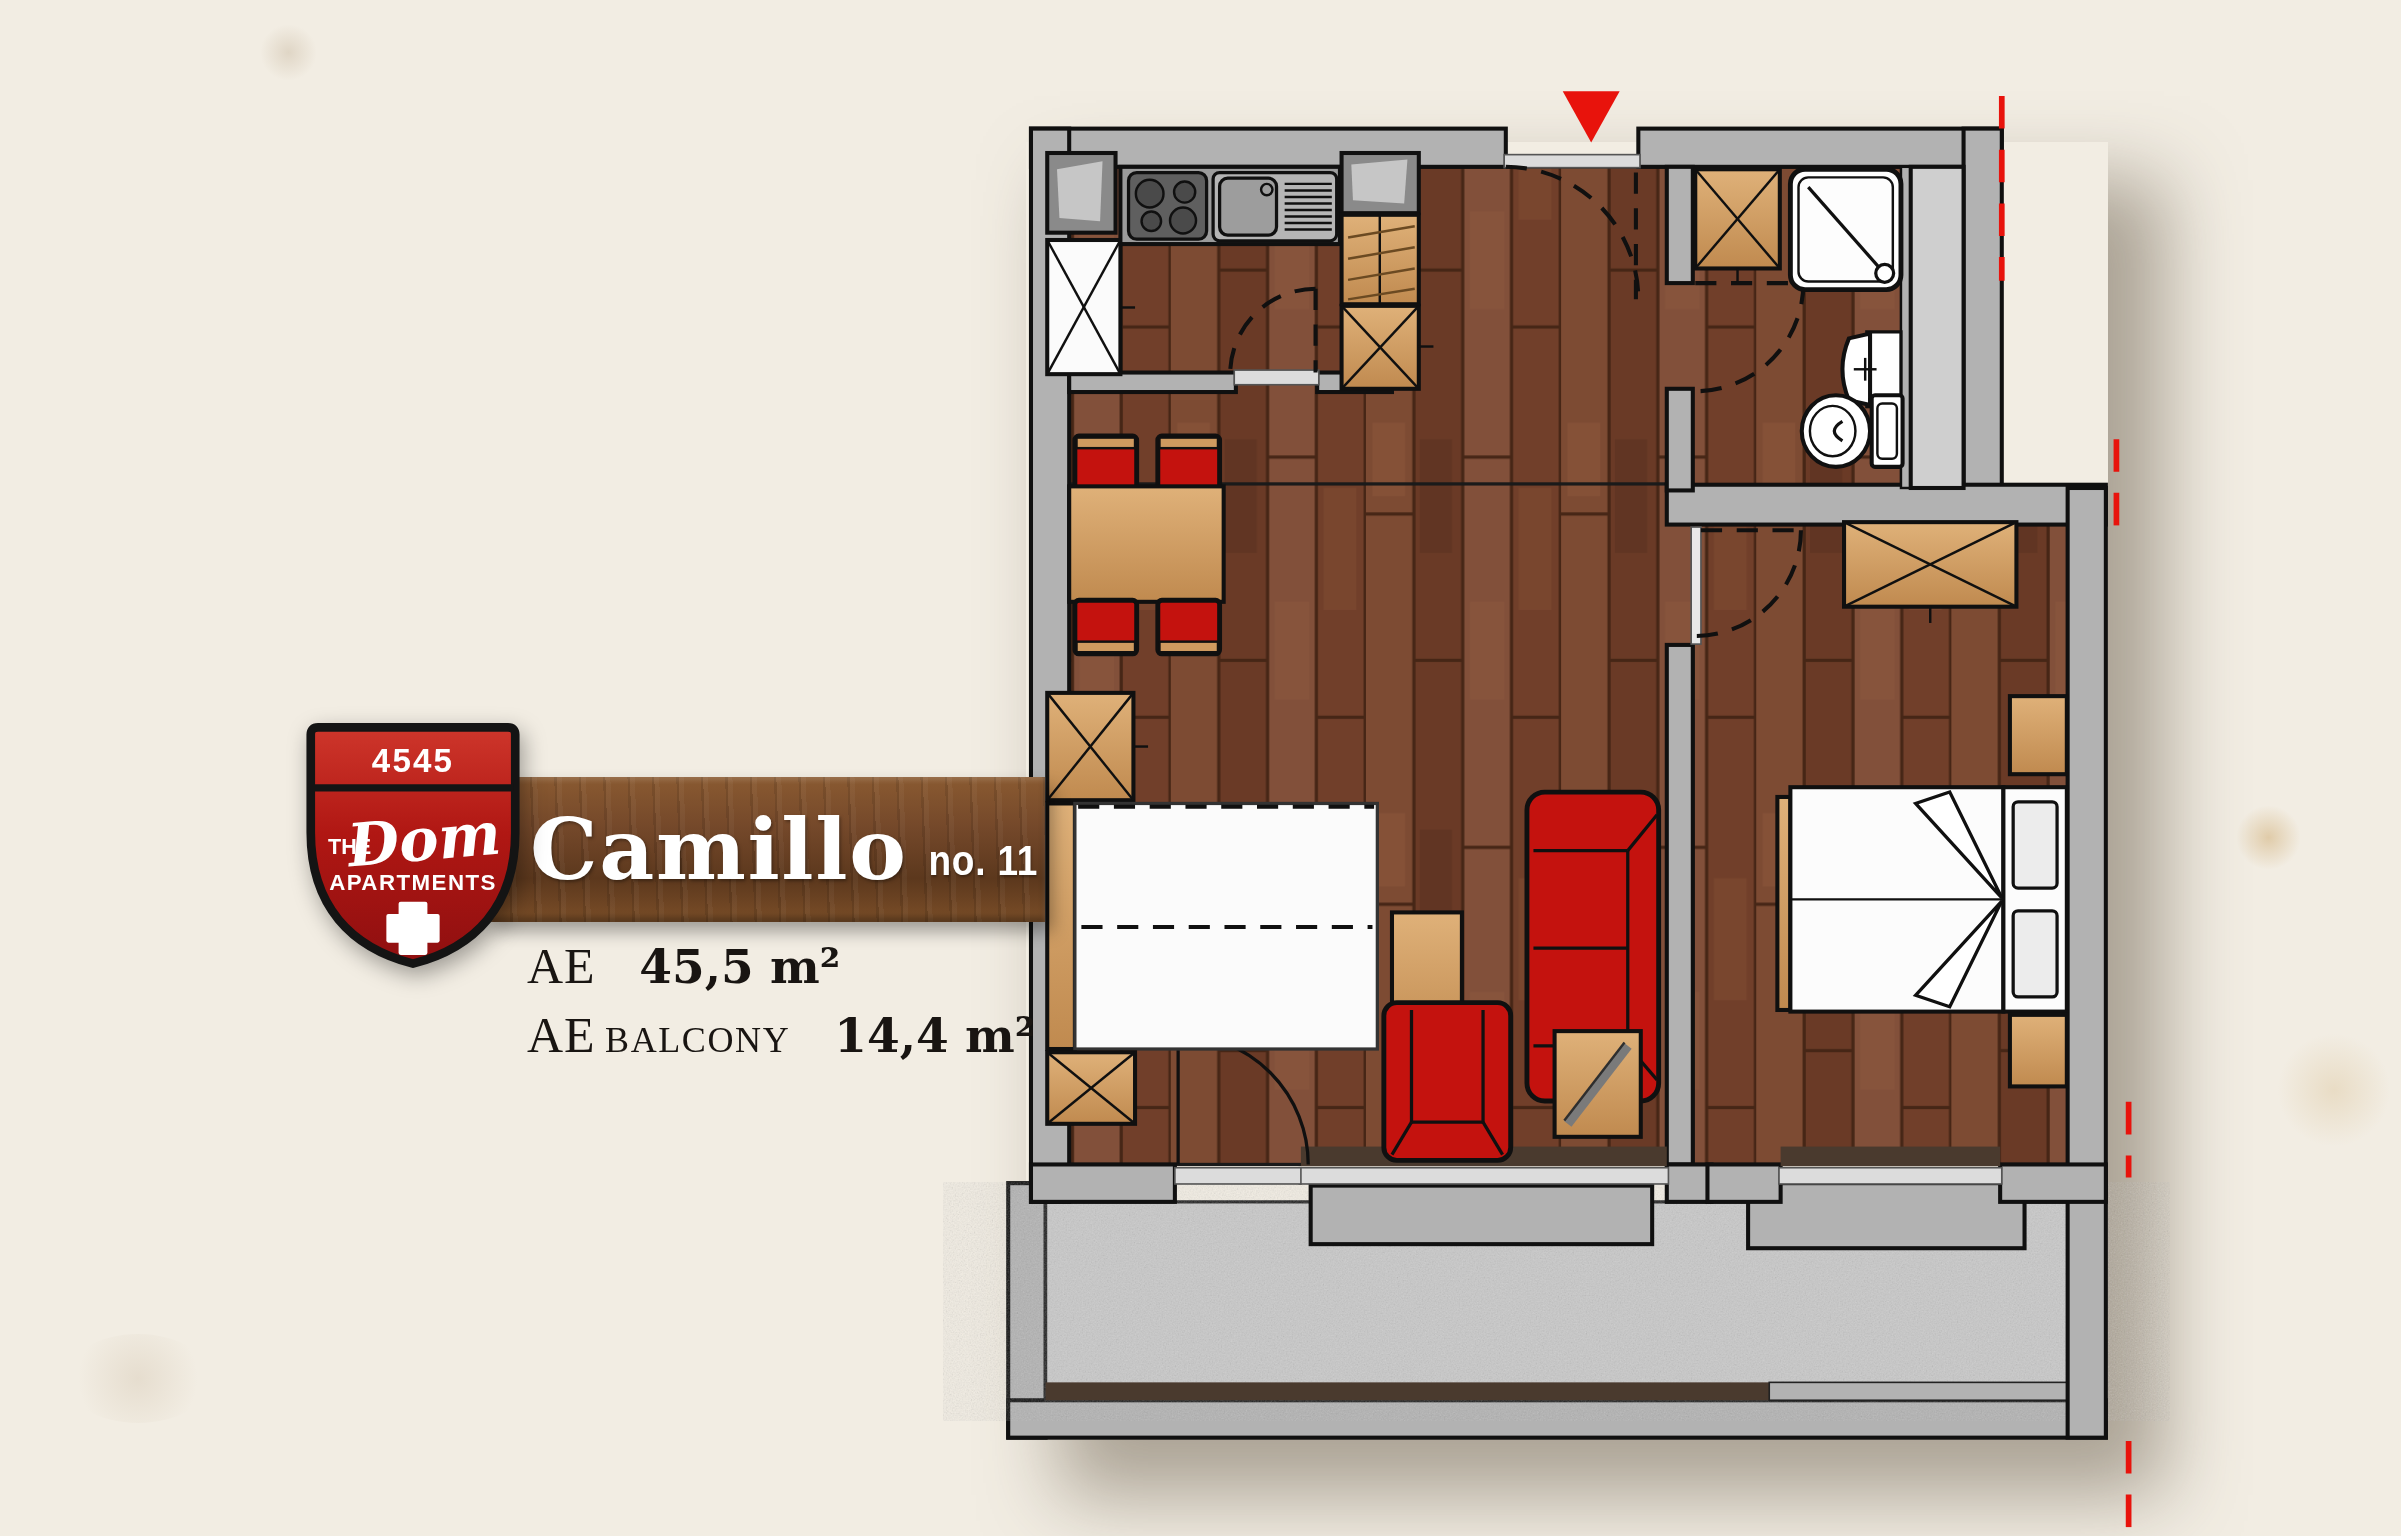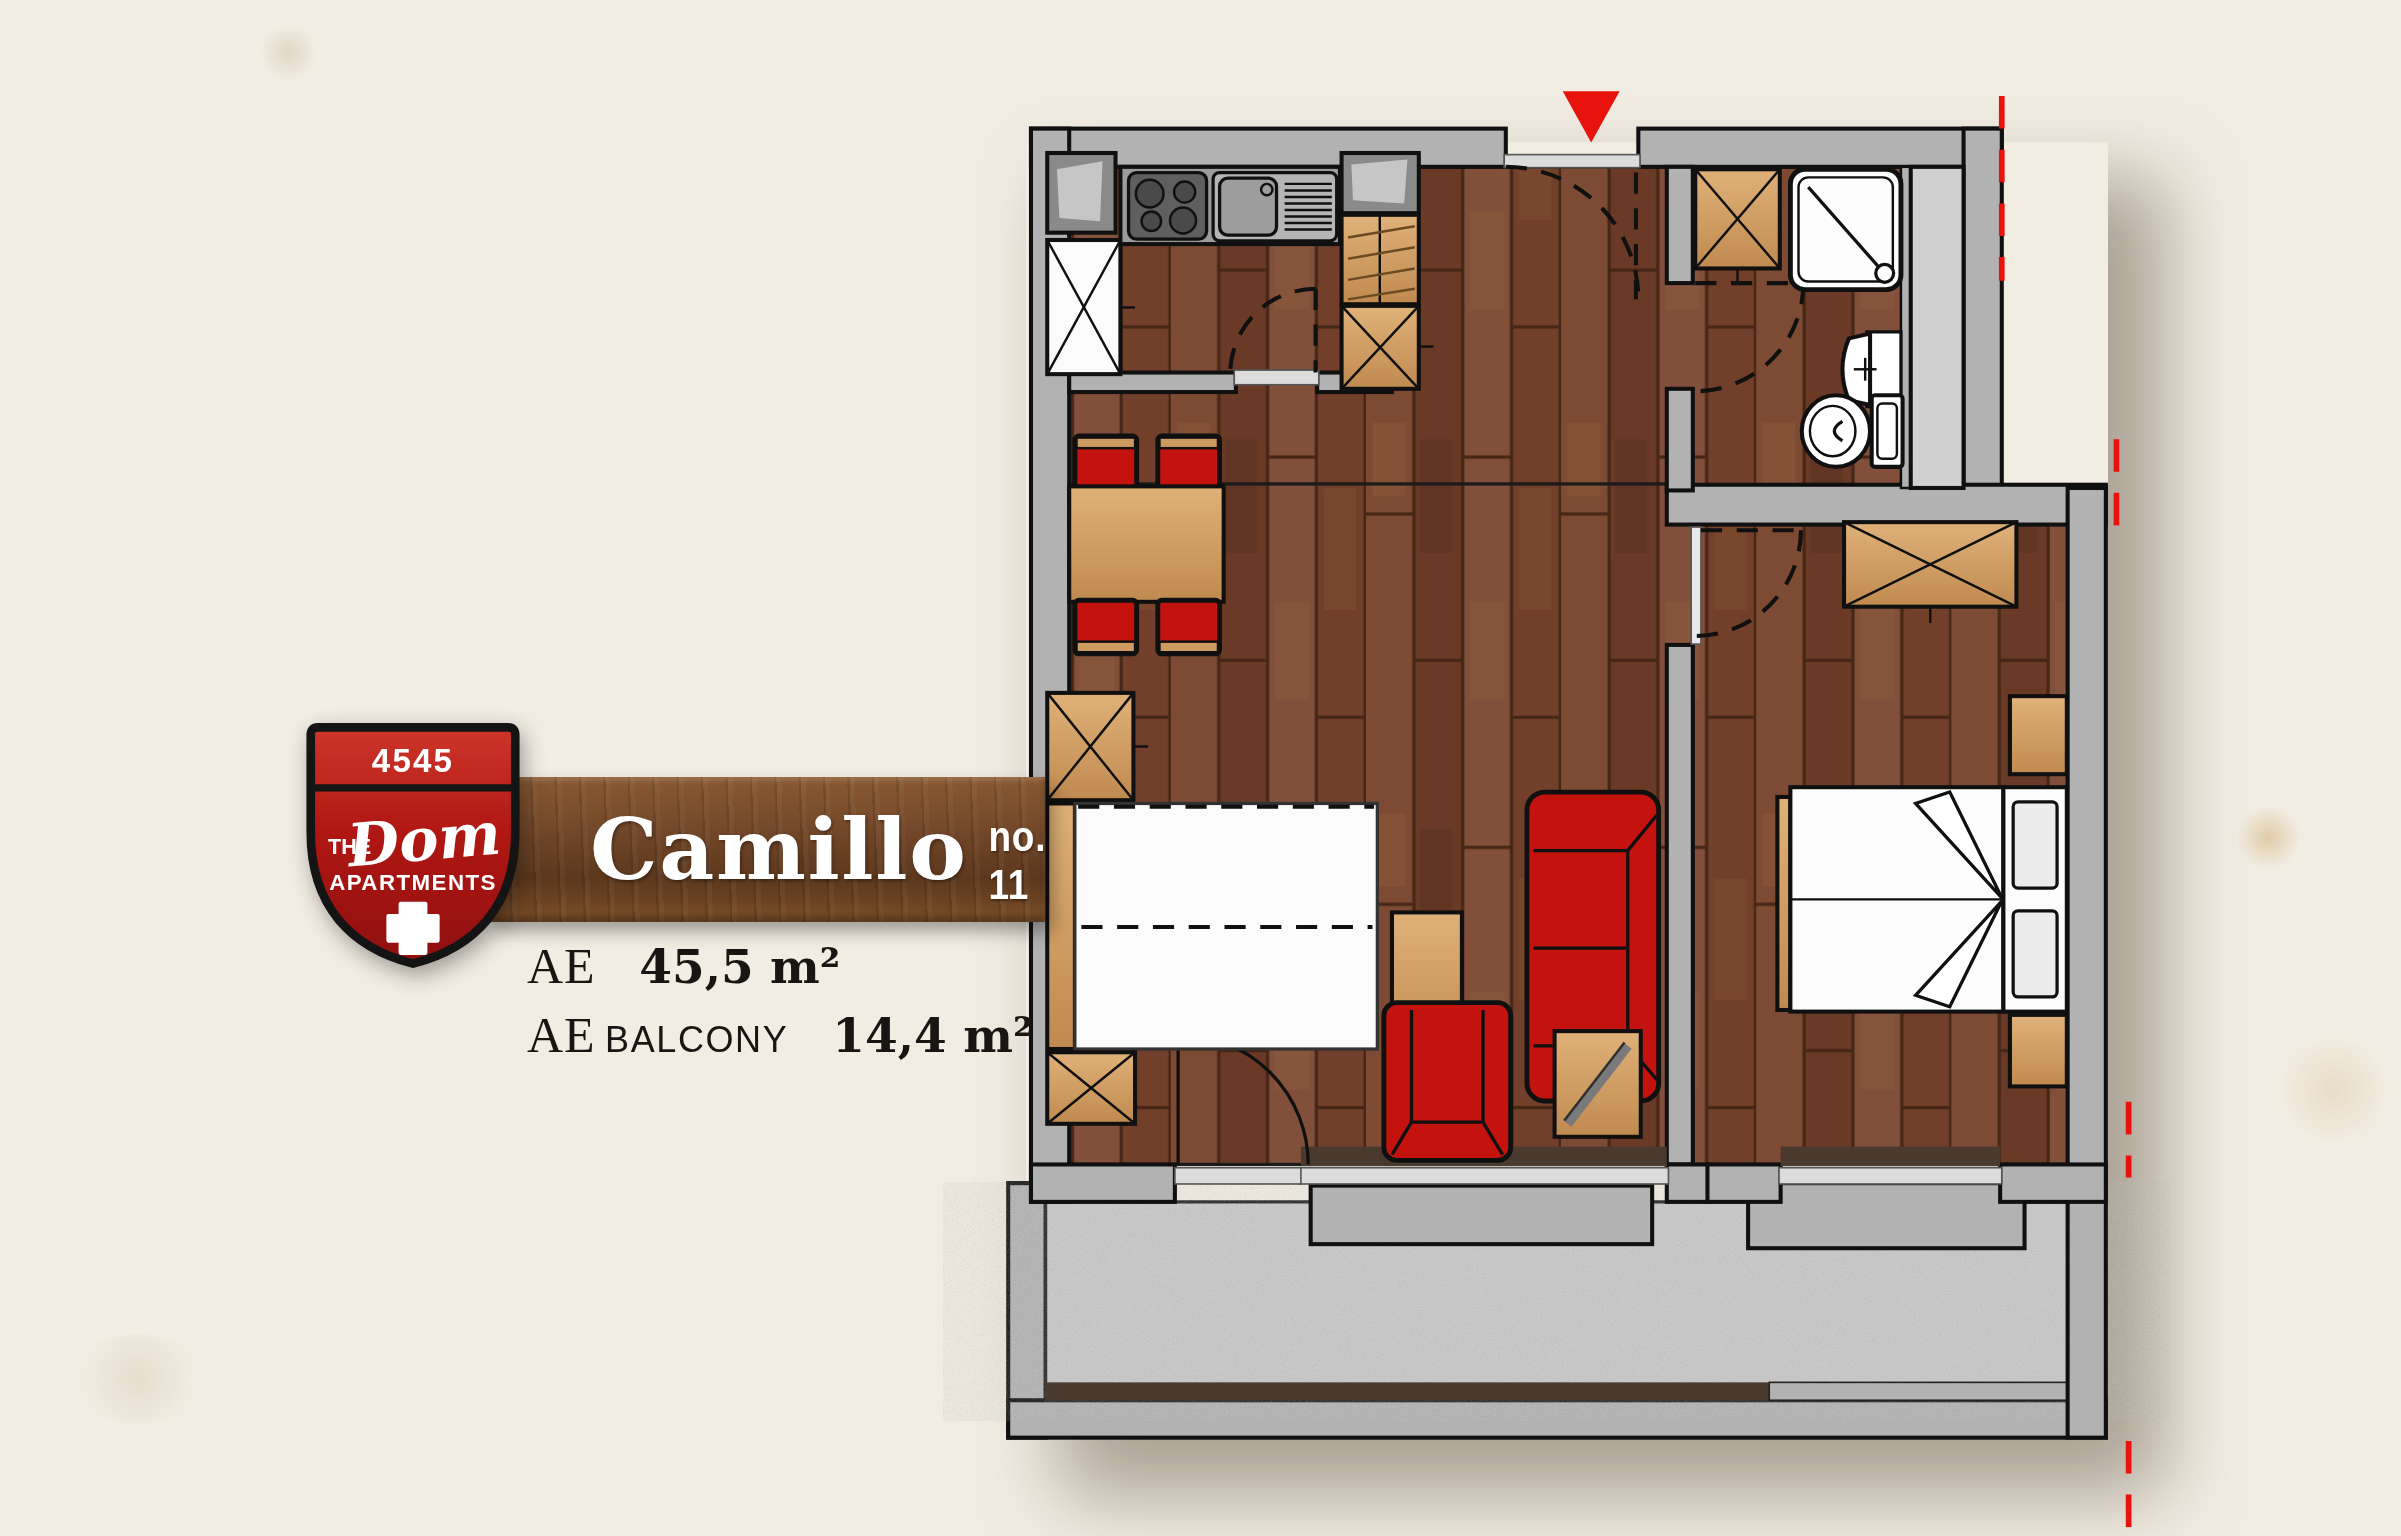--- a/index.html
+++ b/index.html
@@ -33,34 +33,34 @@
   #banner{
     position:absolute;left:486px;top:777px;width:559px;height:145px;z-index:2;
     background:
       repeating-linear-gradient(88deg, rgba(0,0,0,.10) 0 2.4px, rgba(255,255,255,.04) 2.4px 7.3px, rgba(0,0,0,0) 7.3px 24.4px),
       linear-gradient(180deg,#8a5a31 0%,#74482a 35%,#5c381d 70%,#7b4e28 100%);
     box-shadow:8.1px 9.8px 16.3px rgba(0,0,0,.35), inset 0 3.3px 4.9px rgba(255,255,255,.15), inset 0 -4.9px 6.5px rgba(0,0,0,.3);
     display:flex;align-items:center;
   }
   #banner .name{
     font-family:"DejaVu Serif", serif;font-weight:bold;color:#fff;
-    font-size:85px;letter-spacing:1.6px;margin-left:104px;line-height:1;
+    font-size:85px;letter-spacing:1.6px;margin-left:44px;line-height:1;
     text-shadow:1.6px 2.4px 3.3px rgba(0,0,0,.35);
   }
   #banner .unit{
     font-family:"Liberation Sans", sans-serif;font-weight:bold;color:#fff;
     font-size:37px;margin-left:21px;transform:translateY(11.4px) scaleY(1.15);
     letter-spacing:0.8px;text-shadow:0.8px 1.6px 2.4px rgba(0,0,0,.35);
   }
   
   #areas{position:absolute;left:527px;top:937px;color:#191512;z-index:2;}
   #areas .row{display:flex;align-items:baseline;margin-bottom:11.4px;}
   .ae{font-family:"Liberation Serif", serif;font-size:50px;letter-spacing:0.8px;}
   .aval{font-family:"DejaVu Serif", serif;font-weight:bold;font-size:47px;margin-left:44px;}
-  .asub{font-family:Liberation Sans, sans-serif;font-size:36px;letter-spacing:1.6px;margin-left:9.8px;}
+  .asub{font-family:Liberation Serif, serif;font-size:36px;letter-spacing:1.6px;margin-left:9.8px;}
   text{user-select:none;}
 </style>
 </head>
 <body>
 
 <div class="stain" style="left:2236px;top:805px;width:65px;height:65px;background:radial-gradient(circle, rgba(190,140,60,.35), rgba(190,140,60,0) 70%);"></div>
 <div class="stain" style="left:2277px;top:1033px;width:114px;height:114px;background:radial-gradient(circle, rgba(200,160,90,.22), rgba(200,160,90,0) 70%);"></div>
 <div class="stain" style="left:65px;top:1334px;width:146px;height:89px;background:radial-gradient(circle, rgba(160,130,90,.15), rgba(160,130,90,0) 70%);"></div>
 <div class="stain" style="left:260px;top:24.4px;width:57px;height:57px;background:radial-gradient(circle, rgba(150,120,80,.2), rgba(150,120,80,0) 70%);"></div>
 

